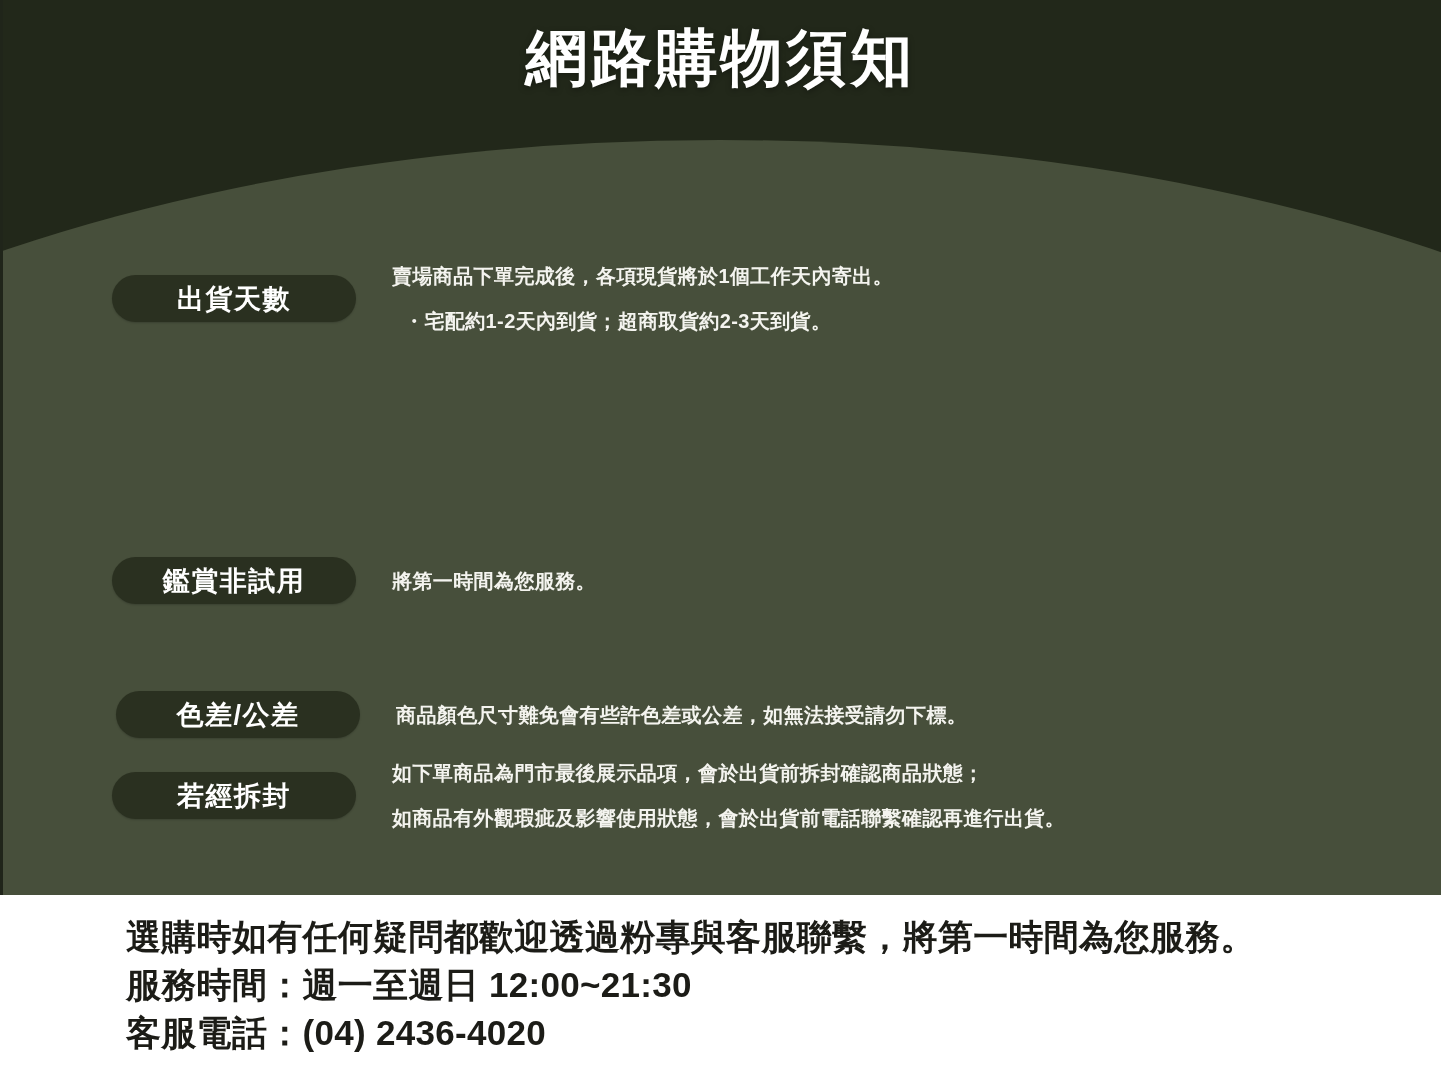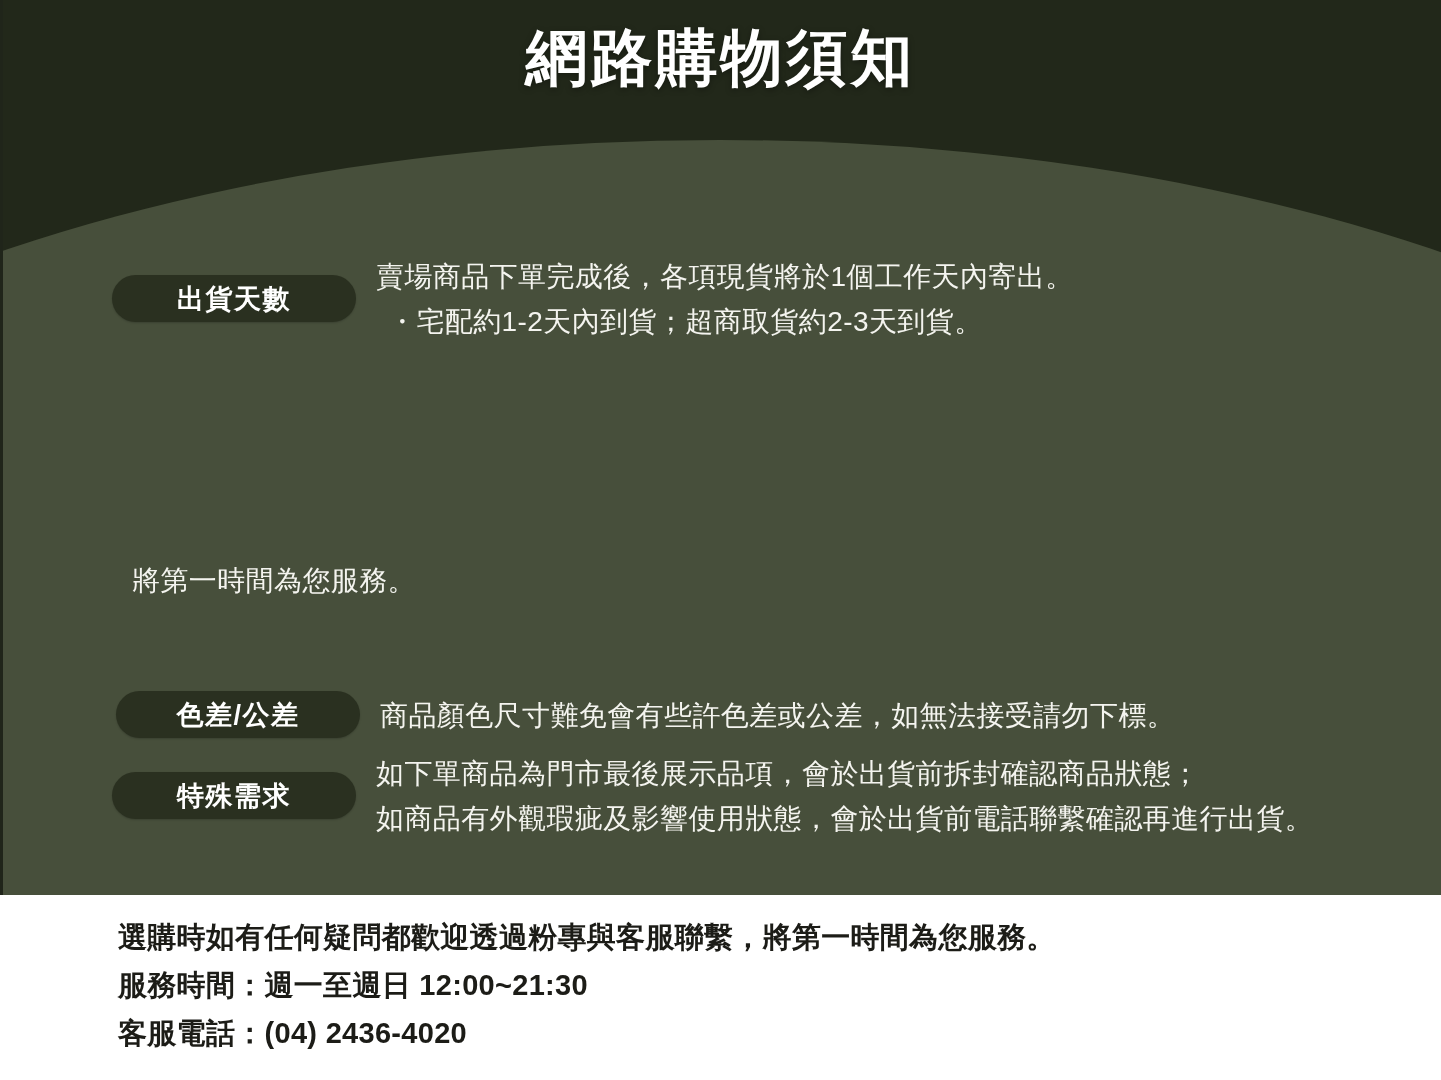--- a/index.html
+++ b/index.html
@@ -89,24 +89,24 @@
     font-size: 27px;
     font-weight: bold;
     letter-spacing: 1.5px;
     display: flex;
     align-items: center;
     justify-content: center;
     box-sizing: border-box;
     box-shadow: 0 1px 2px rgba(0,0,0,0.18);
   }
   .body {
-    margin-left: 20px;
+    margin-left: 36px;
     color: #f4f4ef;
-    font-size: 28px;
-    font-weight: normal;
+    font-size: 20px;
+    font-weight: bold;
     line-height: 45px;
     letter-spacing: 0.4px;
     white-space: nowrap;
     padding-top: 1px;
   }
   .body .ln { display: block; }
   .body .ln.indent { padding-left: 12px; }
 
   
   .row-shipping   { left: 112px; top: 253px; }
@@ -120,24 +120,24 @@
   .footer {
     position: absolute;
     left: 0;
     top: 895px;
     width: 1441px;
     height: 185px;
     background: #ffffff;
   }
   .footer-inner {
     position: absolute;
-    left: 118px;
+    left: 126px;
     top: 18px;
     color: #1c1c17;
-    font-size: 29px;
+    font-size: 35px;
     font-weight: bold;
     line-height: 48px;
     letter-spacing: 0.3px;
     white-space: nowrap;
   }
   .footer-inner .ln { display: block; }
 </style>
 </head>
 <body>
 
@@ -156,34 +156,35 @@
       <div class="pill">出貨天數</div>
       <div class="body">
         <span class="ln">賣場商品下單完成後，各項現貨將於1個工作天內寄出。</span>
         <span class="ln indent">・宅配約1-2天內到貨；超商取貨約2-3天到貨。</span>
       </div>
     </div>
 
 
 
     <div class="row row-trial">
+      <div class="pill">鑑賞非試用</div>
       <div class="body">
         <span class="ln">將第一時間為您服務。</span>
       </div>
     </div>
 
     <div class="row row-color">
       <div class="pill">色差/公差</div>
       <div class="body">
         <span class="ln">商品顏色尺寸難免會有些許色差或公差，如無法接受請勿下標。</span>
       </div>
     </div>
 
     <div class="row row-other">
-      <div class="pill">特殊需求</div>
+      <div class="pill">若經拆封</div>
       <div class="body">
         <span class="ln">如下單商品為門市最後展示品項，會於出貨前拆封確認商品狀態；</span>
         <span class="ln">如商品有外觀瑕疵及影響使用狀態，會於出貨前電話聯繫確認再進行出貨。</span>
       </div>
     </div>
 
   </div>
 
   <div class="footer">
     <div class="footer-inner">

